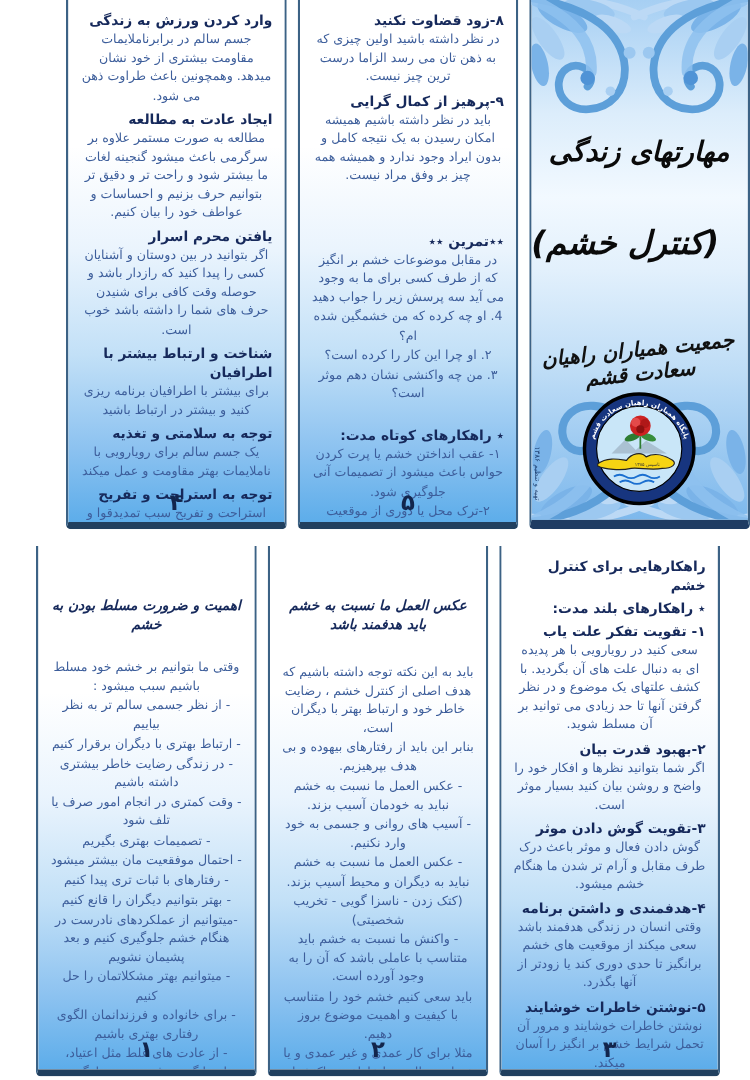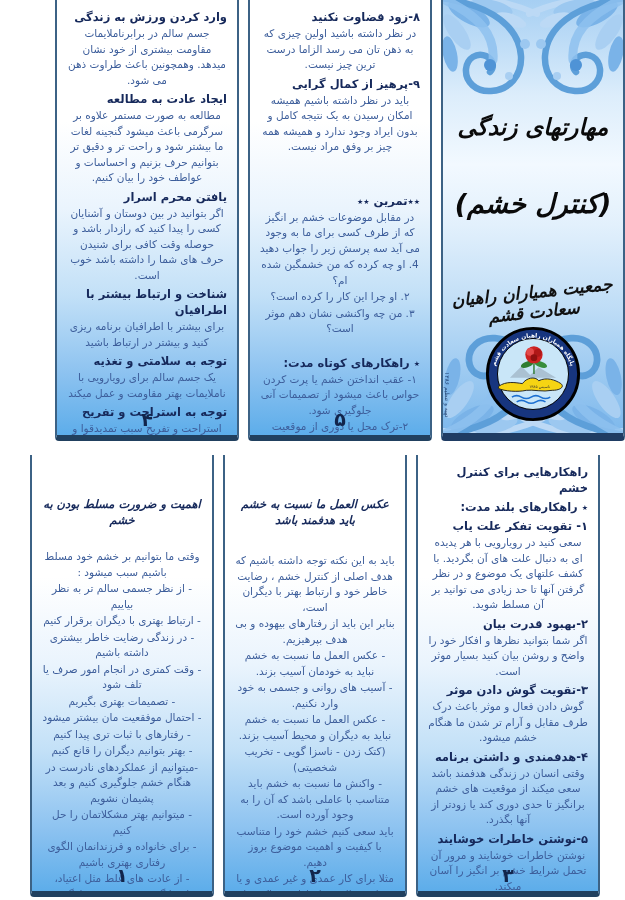--- a/index.html
+++ b/index.html
@@ -20,21 +20,21 @@
   .content{position:relative;padding:6px 10px 30px 10px;direction:rtl;}
   .h{font-size:11.5px;font-weight:bold;color:#16295b;text-align:right;line-height:16px;margin:3px 0 1px;}
   .h.center{text-align:center;font-style:italic;}
   .b{font-size:10.5px;color:#3d5e9b;text-align:center;line-height:15.5px;margin:0 0 1px;}
   .sp{width:100%;}
   .pagenum{position:absolute;bottom:6px;left:0;width:100%;text-align:center;
            font-size:19px;font-weight:bold;color:#12254c;line-height:20px;}
   
   .cover-title1{position:absolute;top:103px;left:0;width:100%;text-align:center;
                 font-size:23px;font-weight:bold;font-style:italic;color:#0a0a0a;direction:rtl;margin-top:11px;}
-  .cover-title2{position:absolute;top:188px;left:0;width:100%;text-align:center;
+  .cover-title2{position:absolute;top:188px;left:0;width:100%;text-align:left;
                 font-size:27px;font-weight:bold;font-style:italic;color:#0a0a0a;direction:rtl;}
   .cover-org{position:absolute;top:282px;left:0;width:100%;text-align:center;
              font-size:17px;font-weight:bold;font-style:italic;color:#111;direction:rtl;
              transform:rotate(-6deg);}
   .side-caption{position:absolute;top:372px;left:1px;writing-mode:vertical-rl;
                 font-size:6px;color:#123263;letter-spacing:1px;opacity:.85;}
   .corner{position:absolute;pointer-events:none;}
   .corner.tl{top:-4px;left:-4px;}
   .corner.tr{top:-4px;right:-4px;transform:scaleX(-1);}
   .corner.bl{bottom:-4px;left:-4px;transform:scaleY(-1);}

